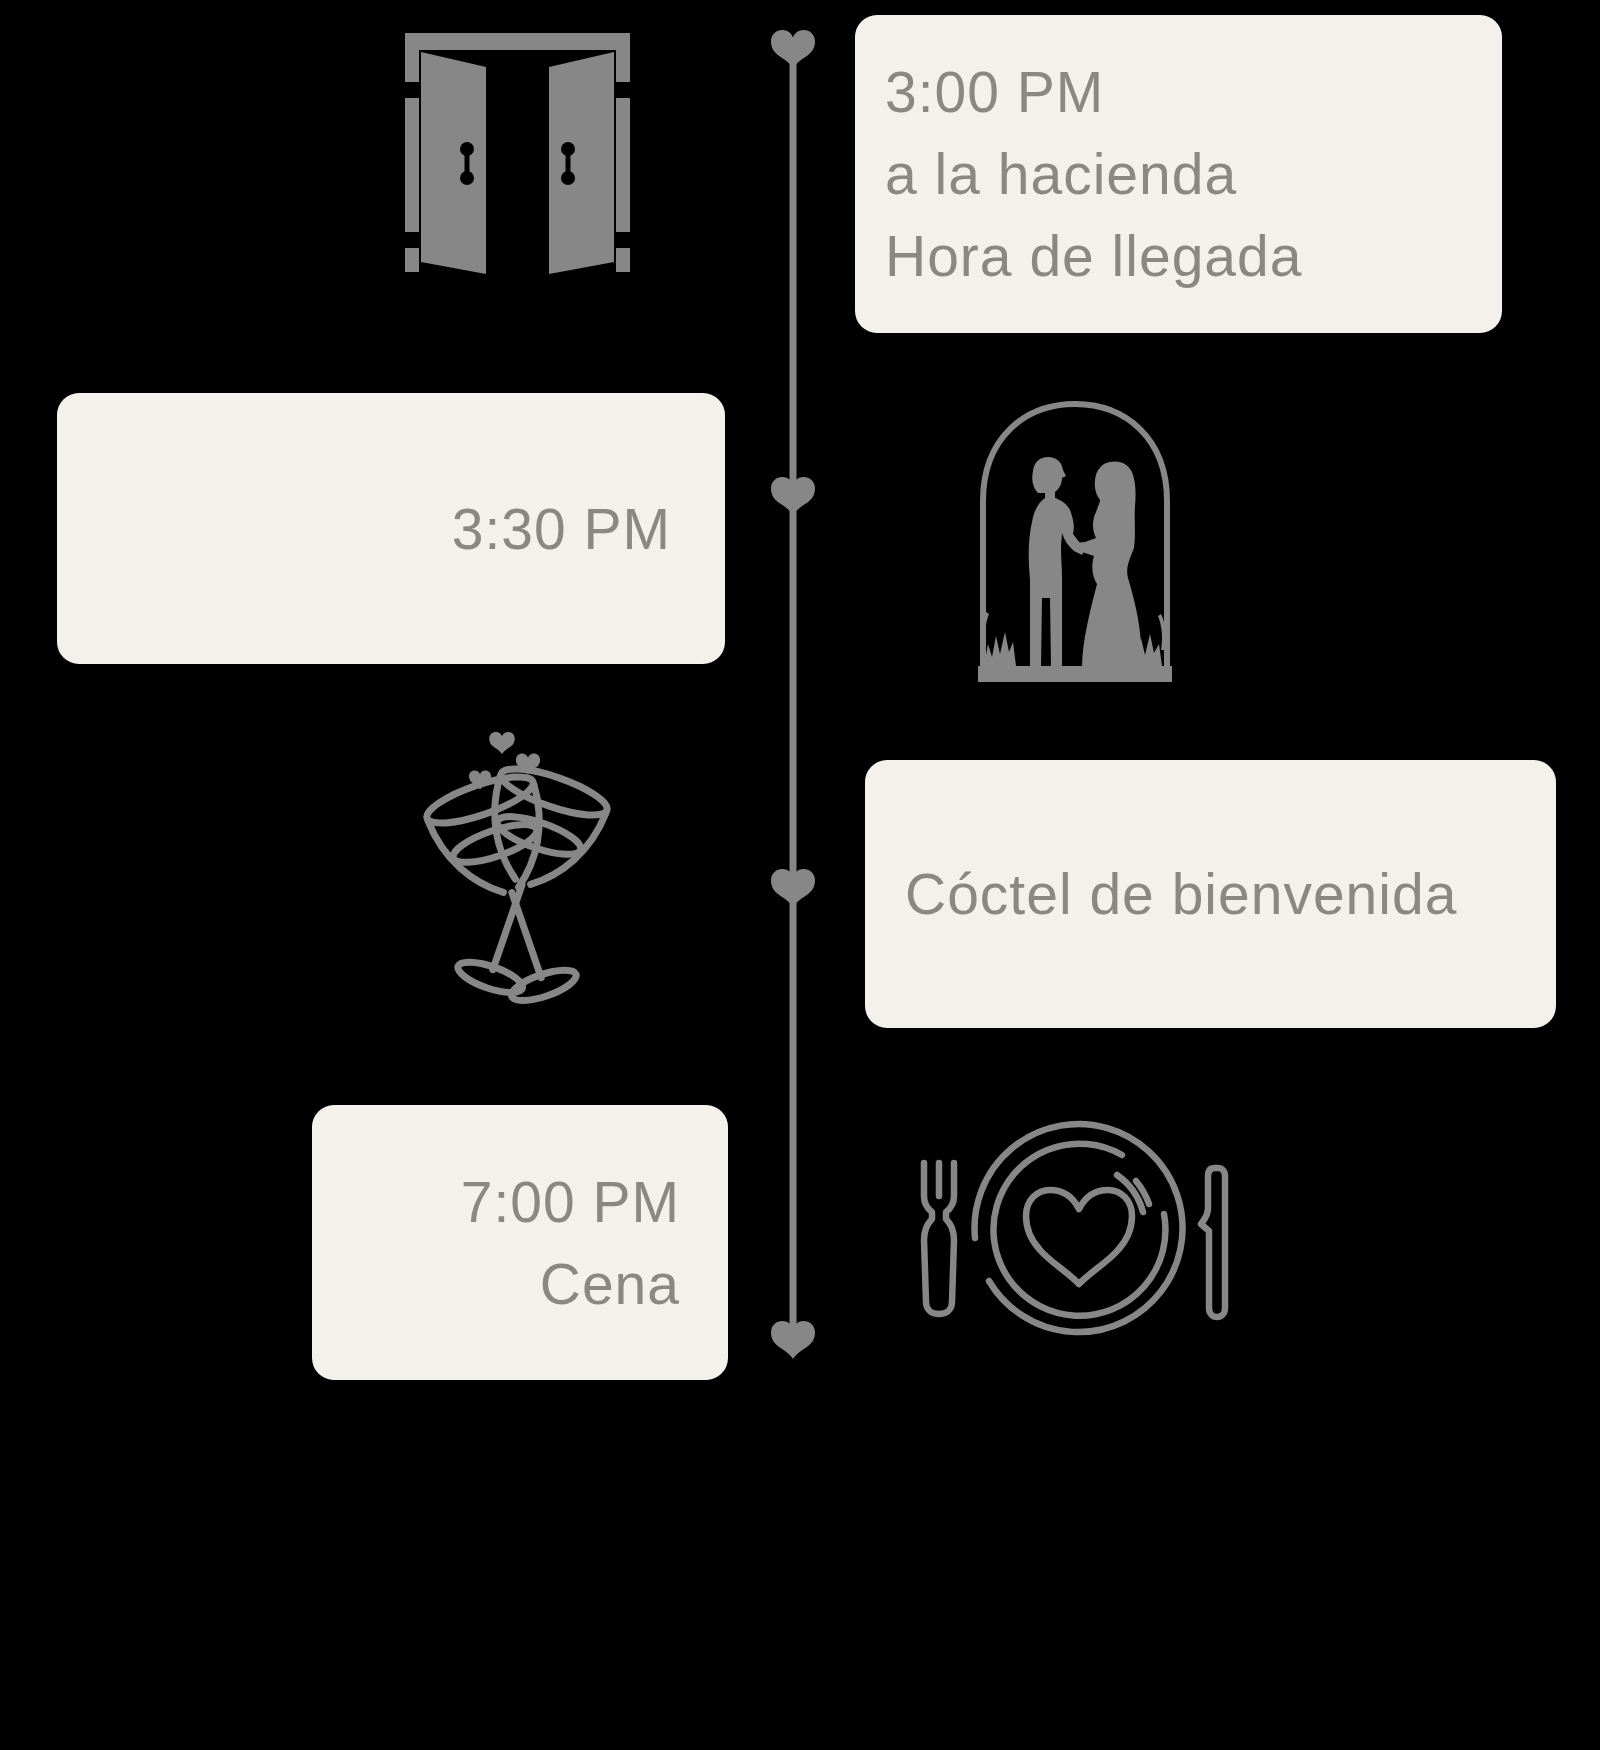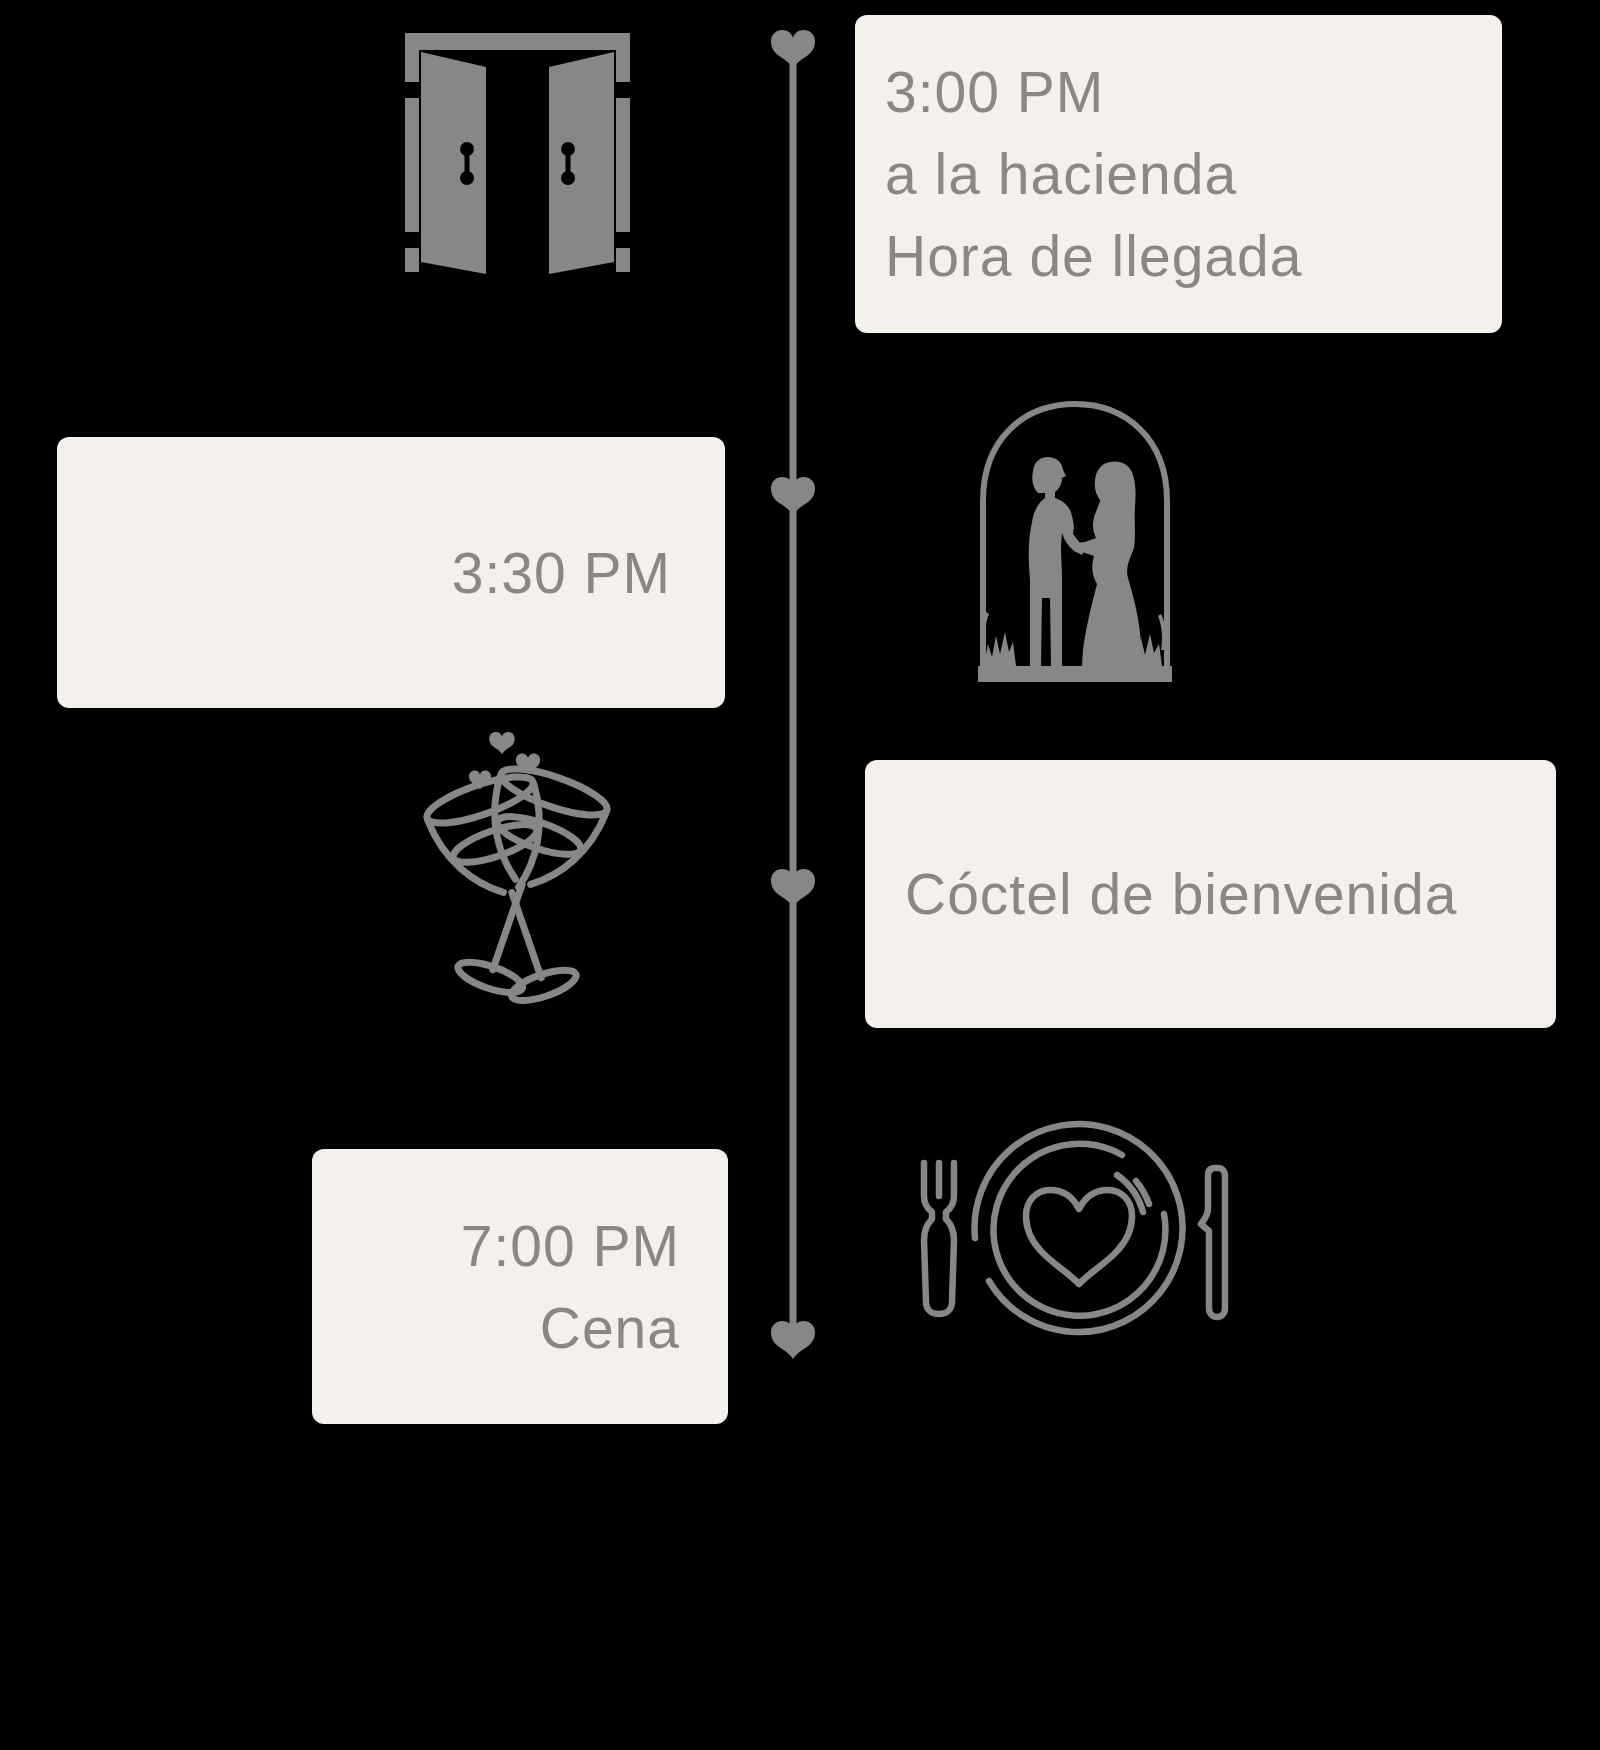--- a/index.html
+++ b/index.html
@@ -6,28 +6,28 @@
   .canvas{
     position:relative;
     width:1600px;height:1750px;
     background:var(--bg,#000);
     font-family:"Liberation Sans", sans-serif;
     overflow:hidden;
   }
   .card{
     position:absolute;
     background:var(--card-bg,#F4F1ED);
-    border-radius:12px;
+    border-radius:22px;
     display:flex;flex-direction:column;justify-content:center;
     color:var(--text-color,#8A8784);
     font-size:57px;line-height:82px;letter-spacing:1px;
     box-sizing:border-box;
   }
   .card.right-side{text-align:left;}
-  .card.left-side{text-align:right;margin-top:44px;}
+  .card.left-side{text-align:right;}
   .card-1{left:855px;top:15px;width:647px;height:318px;padding-left:30px;padding-right:20px;}
   .card-2{left:57px;top:393px;width:668px;height:271px;padding-right:54px;padding-left:20px;}
   .card-3{left:865px;top:760px;width:691px;height:268px;padding-left:40px;padding-right:14px;}
   .card-4{left:312px;top:1105px;width:416px;height:275px;padding-right:48px;padding-left:8px;}
   .icon{position:absolute;color:var(--icon-color,#878787);}
   .icon svg{display:block;width:100%;height:100%;}
   .icon-doors{left:405px;top:33px;width:225px;height:242px;}
   .icon-couple{left:978px;top:396px;width:194px;height:290px;}
   .icon-champagne{left:378px;top:726px;width:272px;height:296px;}
   .icon-plate{left:918px;top:1112px;width:320px;height:232px;}

